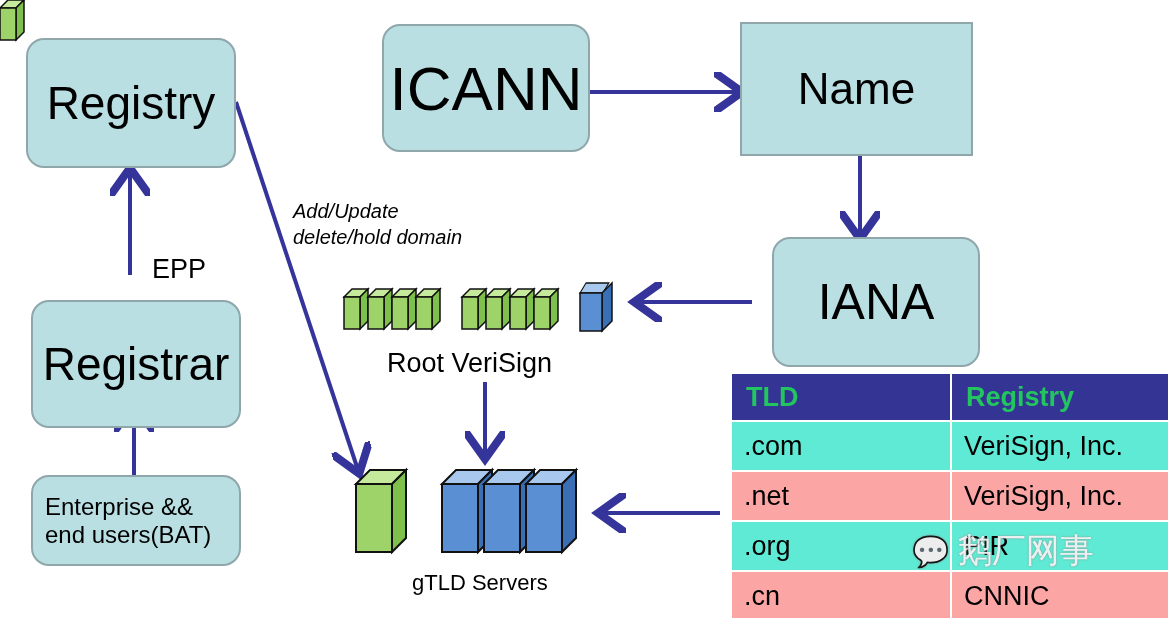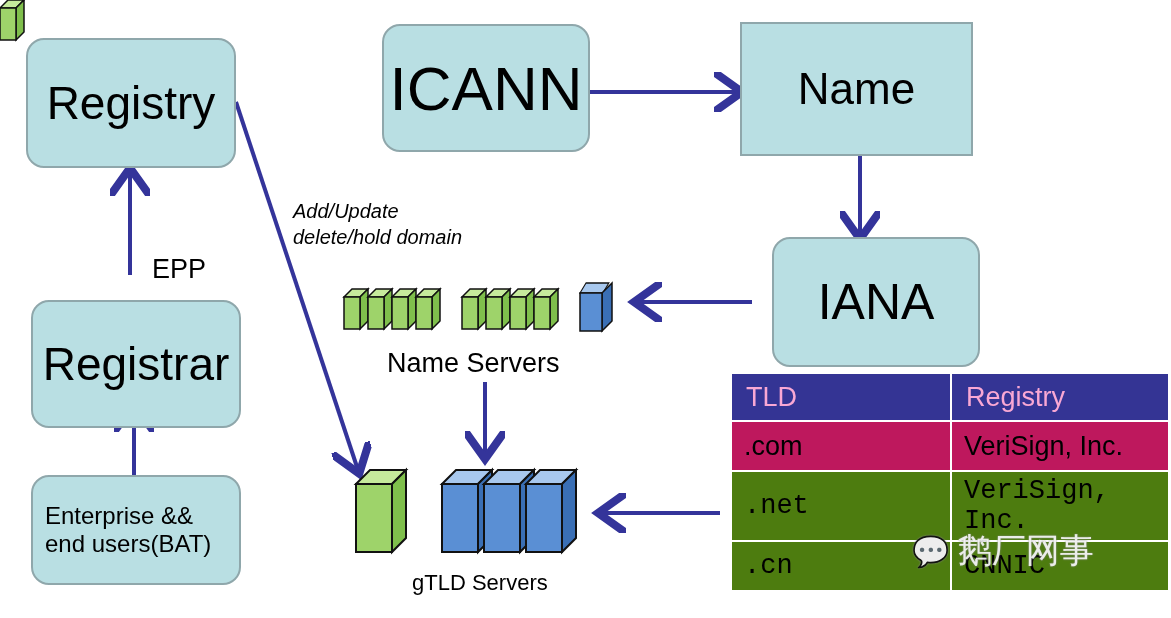--- a/index.html
+++ b/index.html
@@ -2,24 +2,24 @@
 <html><head>
 <meta charset="utf-8">
 <style>
   html,body{margin:0;padding:0;background:#fff;}
   body{width:1171px;height:618px;position:relative;overflow:hidden;font-family:"Liberation Sans",sans-serif;}
   .box{position:absolute;background:#b9dfe3;border:2px solid #8fa7ab;border-radius:18px;display:flex;align-items:center;justify-content:center;text-align:center;color:#000;box-sizing:border-box;}
   .sq{border-radius:0;}
   svg.lines{position:absolute;left:0;top:0;}
   .lbl{position:absolute;color:#000;}
   table{position:absolute;left:730px;top:372px;width:440px;border-collapse:collapse;font-size:27px;}
-  th{background:#343494;color:#f9a8d4;text-align:left;font-weight:normal;padding:6px 14px;height:34px;border:2px solid #fff;}
+  th{background:#343494;color:#22c55e;text-align:left;font-weight:bold;padding:6px 14px;height:34px;border:2px solid #fff;}
   td{padding:4px 12px;height:40px;border:2px solid #fff;}
-  tr.odd td{background:#be185d;}
-  tr.even td{background:#4d7c0f;font-family:Liberation Mono, monospace;}
+  tr.odd td{background:#5eead4;}
+  tr.even td{background:#fca5a5;}
   .watermark{position:absolute;left:912px;top:528px;color:rgba(255,255,255,0.85);font-size:34px;font-family:Liberation Serif, serif;text-shadow:0 0 2px #888;}
 </style>
 </head>
 <body>
 
 <svg class="lines" width="1171" height="618">
   <defs>
     <marker id="ah" markerWidth="10" markerHeight="10" refX="6" refY="5" orient="auto" markerUnits="strokeWidth">
       <path d="M0,0 L7,5 L0,10" fill="none" stroke="#34349a" stroke-width="2"></path>
     </marker>
@@ -111,51 +111,55 @@
     <g transform="translate(526,470)">
         <path d="M0,14 L14,0 L50,0 L36,14 Z" fill="#a8c8ee"></path>
         <path d="M36,14 L50,0 L50,68 L36,82 Z" fill="#3a6fb5"></path>
         <rect x="0" y="14" width="36" height="68" fill="#5a8fd4"></rect>
       </g>
   </g>
 </svg>
 
 <div class="box" style="left:26px;top:38px;width:210px;height:130px;font-size:46px;">Registry</div>
 <div class="box" style="left:31px;top:275px;width:210px;height:128px;font-size:46px;margin-top:25px;">Registrar</div>
-<div class="box" style="left:31px;top:475px;width:210px;height:110px;font-size:24px;text-align:left;justify-content:flex-start;padding-left:12px;">Enterprise &amp;&amp; end users(BAT)</div>
+<div class="box" style="left:31px;top:475px;width:210px;height:91px;font-size:24px;text-align:left;justify-content:flex-start;padding-left:12px;">Enterprise &amp;&amp; end users(BAT)</div>
 <div class="box" style="left:382px;top:24px;width:208px;height:128px;font-size:62px;">ICANN</div>
 <div class="box sq" style="left:740px;top:22px;width:233px;height:134px;font-size:44px;flex-direction:column;line-height:1.2;">
   <span>Name</span>
 </div>
 <div class="box" style="left:752px;top:237px;width:208px;height:130px;font-size:50px;margin-left:20px;">IANA</div>
 
 <div class="lbl" style="left:152px;top:216px;font-size:27px;margin-top:38px;">EPP</div>
 <div class="lbl" style="left:293px;top:198px;font-size:20px;font-style:italic;line-height:26px;">
   <div>Add/Update</div>
   <div>delete/hold domain</div>
 </div>
-<div class="lbl" style="left:387px;top:348px;font-size:27px;">Name Servers</div>
+<div class="lbl" style="left:387px;top:348px;font-size:27px;">Root VeriSign</div>
 <div class="lbl" style="left:412px;top:570px;font-size:22px;">gTLD Servers</div>
 
 <table>
   <thead>
       <tr>
     <th style="width:190px;">TLD</th>
     <th>Registry</th>
   </tr>
     </thead>
   <tbody>
     <tr class="odd">
         <td>.com</td>
         <td>VeriSign, Inc.</td>
       </tr>
     <tr class="even">
         <td>.net</td>
         <td>VeriSign, Inc.</td>
       </tr>
+    <tr class="odd">
+        <td>.org</td>
+        <td>PIR</td>
+      </tr>
     <tr class="even">
         <td>.cn</td>
         <td>CNNIC</td>
       </tr>
   </tbody>
 </table>
 
 <div class="watermark">
   <span style="font-size:30px;">💬</span>
   <span>鹅厂网事</span>

